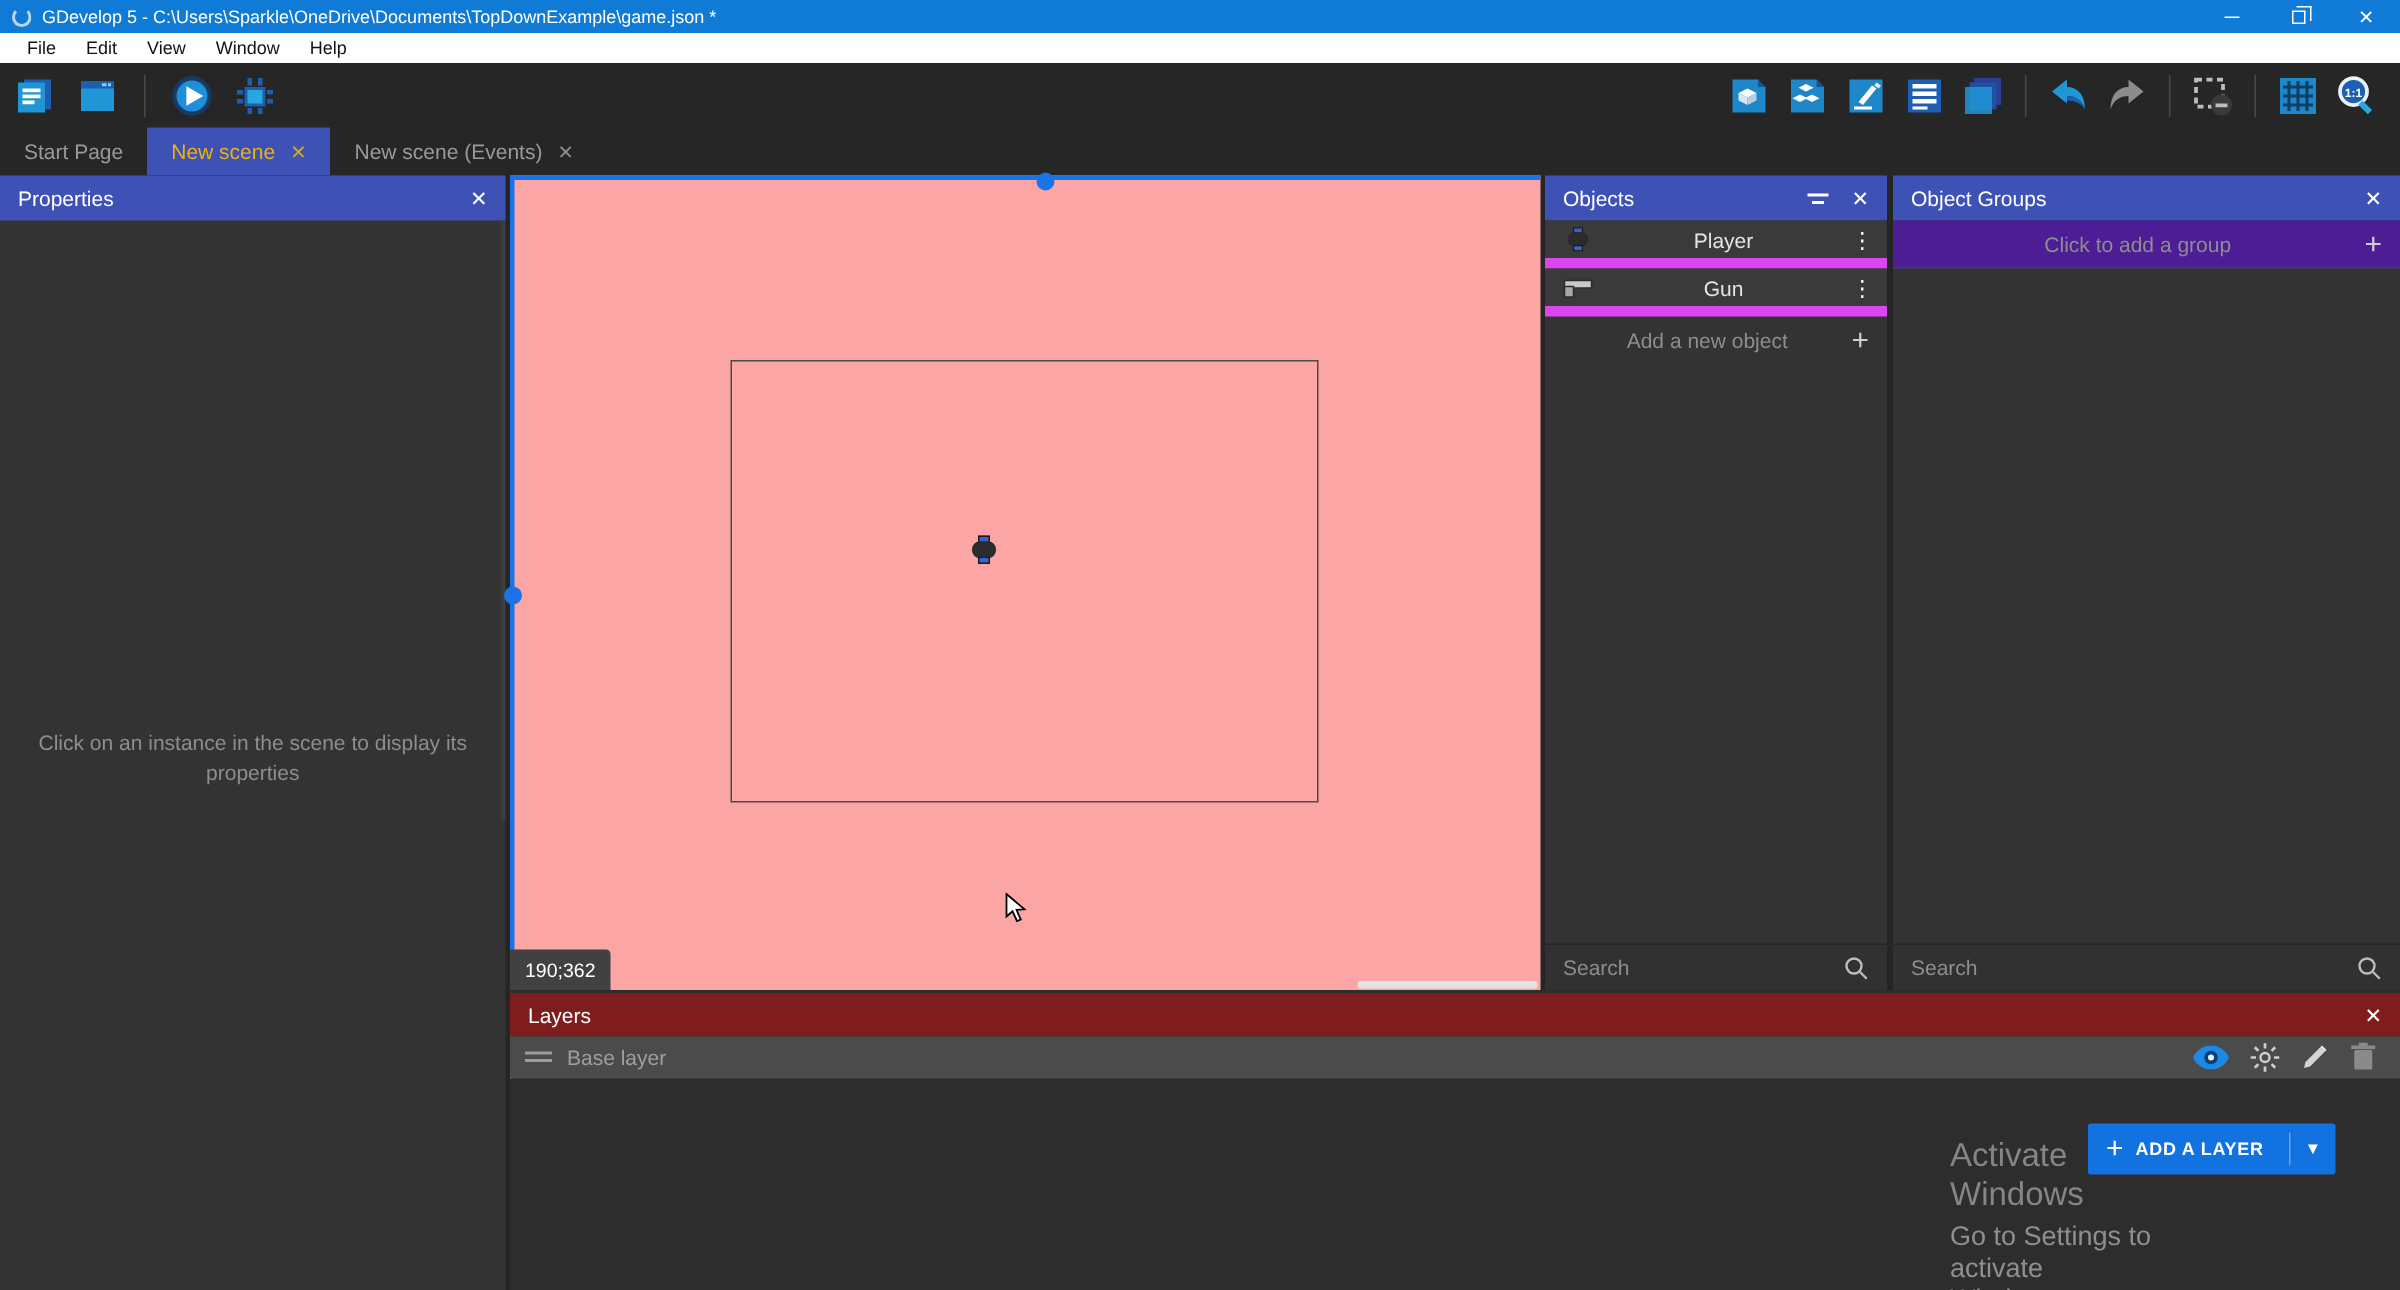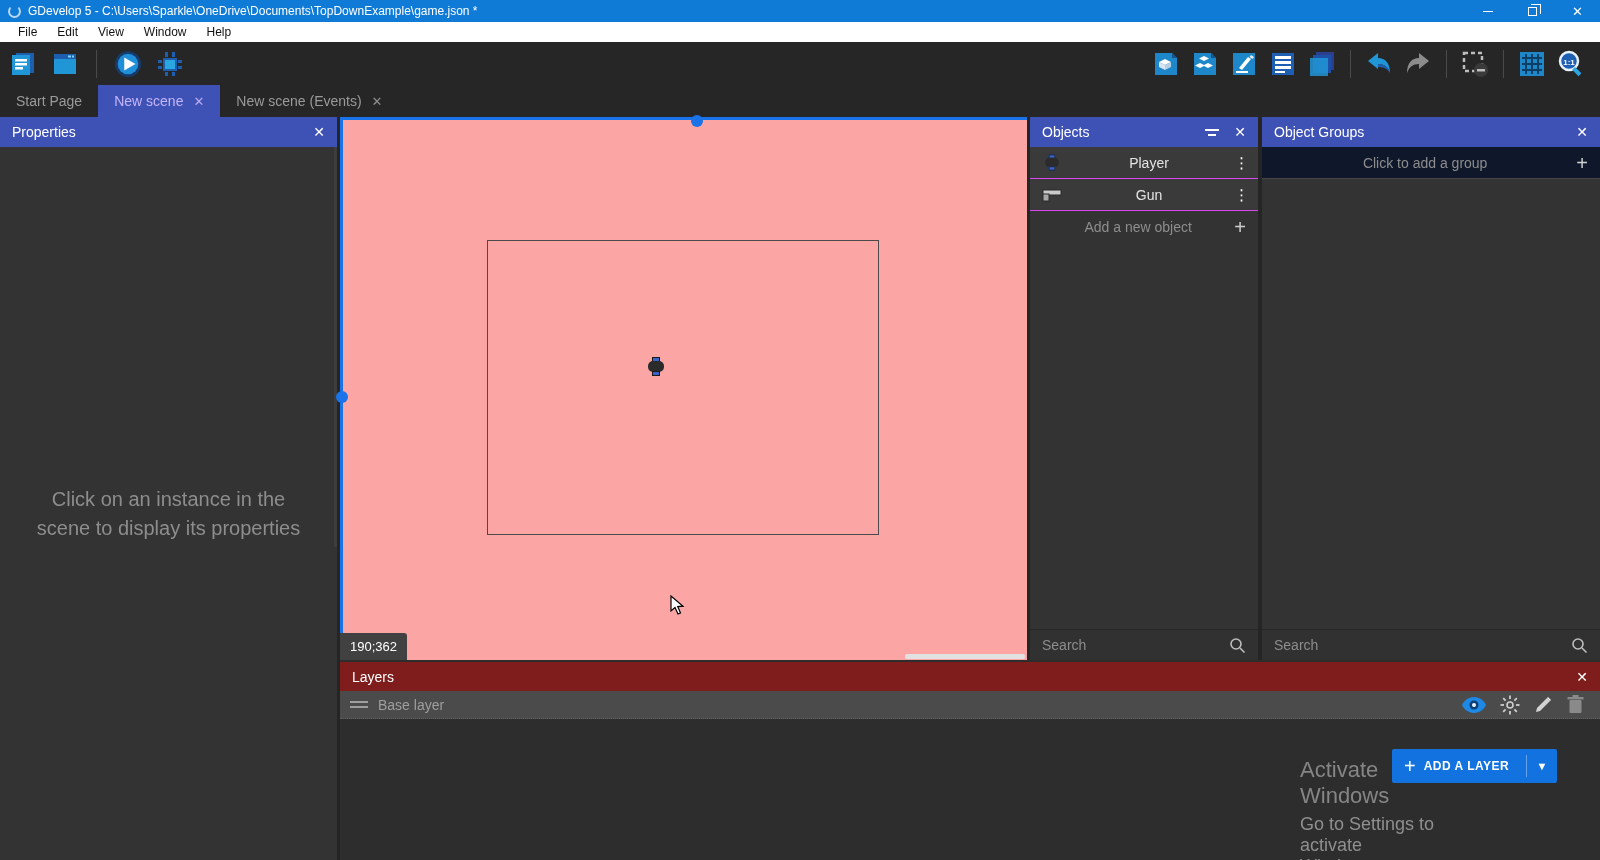--- a/index.html
+++ b/index.html
@@ -32,55 +32,55 @@
              display:flex; align-items:center; }
   .tb-left { display:flex; align-items:center; gap:12px; padding-left:8px; }
   .tb-right { display:flex; align-items:center; gap:9px; margin-left:auto; padding-right:14px; }
   .tb-sep { width:1px; height:28px; background:#4a4a4a; margin:0 4px; }
   .tb-icon { width:30px; height:30px; display:flex; align-items:center; justify-content:center; }
 
   
   .tabbar { position:absolute; left:0; top:85px; width:1600px; height:32px; background:#262626;
             display:flex; align-items:stretch; }
   .tab { display:flex; align-items:center; gap:10px; padding:0 16px; font-size:14px; color:#9a9a9a; }
-  .tab.active { background:#3e51b4; color:#c4b5fd; }
+  .tab.active { background:#3e51b4; color:#eab308; }
   .tab .tab-close { font-size:13px; color:inherit; opacity:.9; }
 
   
   .panel-header { height:30px; background:#3e51b4; color:#fff; display:flex; align-items:center;
                   padding:0 12px; font-size:14px; }
   .panel-header .spacer { flex:1; }
   .hdr-icon { color:#fff; font-size:14px; margin-left:14px; }
 
   
   .properties-panel { position:absolute; left:0; top:117px; width:337px; height:743px; background:#333333; }
   .properties-body { position:absolute; left:0; top:30px; right:0; bottom:0; display:flex;
                      align-items:flex-start; justify-content:center; }
-  .properties-msg { margin-top:338px; width:290px; text-align:center; color:#8d8d8d; font-size:20px; line-height:1.45; }
+  .properties-msg { margin-top:338px; width:290px; text-align:center; color:#8d8d8d; font-size:14px; line-height:1.45; }
   .prop-scroll { position:absolute; right:0; top:30px; width:3px; height:400px; background:#4a4a4a; opacity:.45; }
 
   
   .scene-canvas { position:absolute; left:340px; top:117px; width:687px; height:543px; background:#fca5a5; }
   .resize-line-top { position:absolute; left:0; top:0; width:100%; height:3px; background:#1a73e8; }
   .resize-dot-top { position:absolute; left:351px; top:-2px; width:12px; height:12px; border-radius:50%; background:#1a73e8; }
   .resize-line-left { position:absolute; left:0; top:0; width:3px; height:100%; background:#1a73e8; }
   .resize-dot-left { position:absolute; left:-4px; top:274px; width:12px; height:12px; border-radius:50%; background:#1a73e8; }
   .game-bounds { position:absolute; left:147px; top:123px; width:392px; height:295px; border:1px solid #4a4a4a; }
   .player-sprite { position:absolute; left:308px; top:240px; width:16px; height:19px; }
   .player-sprite .hand-top { position:absolute; left:4px; top:0; width:8px; height:5px; background:#3b62c9; border:1px solid #1b1b1b; }
   .player-sprite .body { position:absolute; left:0; top:4px; width:16px; height:11px; background:#2b2b2b; border-radius:5px; }
   .player-sprite .hand-bottom { position:absolute; left:4px; top:14px; width:8px; height:5px; background:#3b62c9; border:1px solid #1b1b1b; }
   .coord-badge { position:absolute; left:0; bottom:0; height:27px; background:#414141; color:#fff;
                  font-size:13px; display:flex; align-items:center; padding:0 10px; border-top-right-radius:3px; }
   .h-scrollbar { position:absolute; left:565px; bottom:1px; width:120px; height:5px; background:#e2e2e2; border-radius:2px; }
   .cursor { position:absolute; left:330px; top:478px; }
 
   
   .objects-panel { position:absolute; left:1030px; top:117px; width:228px; height:543px; background:#333333; }
-  .obj-row { height:32px; background:#3a3a3a; border-bottom:1px solid #d946ef; display:flex; align-items:center; padding:0 10px; }
+  .obj-row { height:32px; background:#3a3a3a; border-bottom:7px solid #d946ef; display:flex; align-items:center; padding:0 10px; }
   .obj-thumb { width:24px; display:flex; justify-content:center; }
   .obj-name { flex:1; text-align:center; color:#e4e4e4; font-size:14px; }
   .kebab { color:#fff; font-size:15px; letter-spacing:0; width:14px; text-align:center; }
   .add-row { height:31px; display:flex; align-items:center; padding:0 12px; color:#8d8d8d; font-size:14px; }
   .add-row .add-label { flex:1; text-align:center; }
   .plus { color:#cfcfcf; font-size:20px; font-weight:400; line-height:1; }
   .search-bar { position:absolute; left:0; bottom:0; width:100%; height:31px; background:#313131;
                 border-top:1px solid #262626; display:flex; align-items:center; padding:0 12px; }
   .search-bar input { flex:1; background:transparent; border:none; outline:none; color:#cfcfcf; font-size:14px;
                 font-family:"Liberation Sans", sans-serif; }
@@ -357,21 +357,21 @@
       </svg>
     </div>
   </div>
 
   <div class="groups-panel">
     <div class="panel-header">
       <span>Object Groups</span>
       <span class="spacer"></span>
       <span class="hdr-icon">✕</span>
     </div>
-    <div class="add-row" style="height:32px; background:#0f172a; border-bottom:1px solid #464646;">
+    <div class="add-row" style="height:32px; background:#4c1d95; border-bottom:1px solid #464646;">
       <span class="add-label">Click to add a group</span>
       <span class="plus">+</span>
     </div>
     <div class="search-bar">
       <input type="text" placeholder="Search" style="">
       <svg width="17" height="17" viewBox="0 0 17 17">
         <circle cx="7" cy="7" r="5" fill="none" stroke="#bdbdbd" stroke-width="1.6"></circle>
         <line x1="11" y1="11" x2="15.5" y2="15.5" stroke="#bdbdbd" stroke-width="1.6"></line>
       </svg>
     </div>

